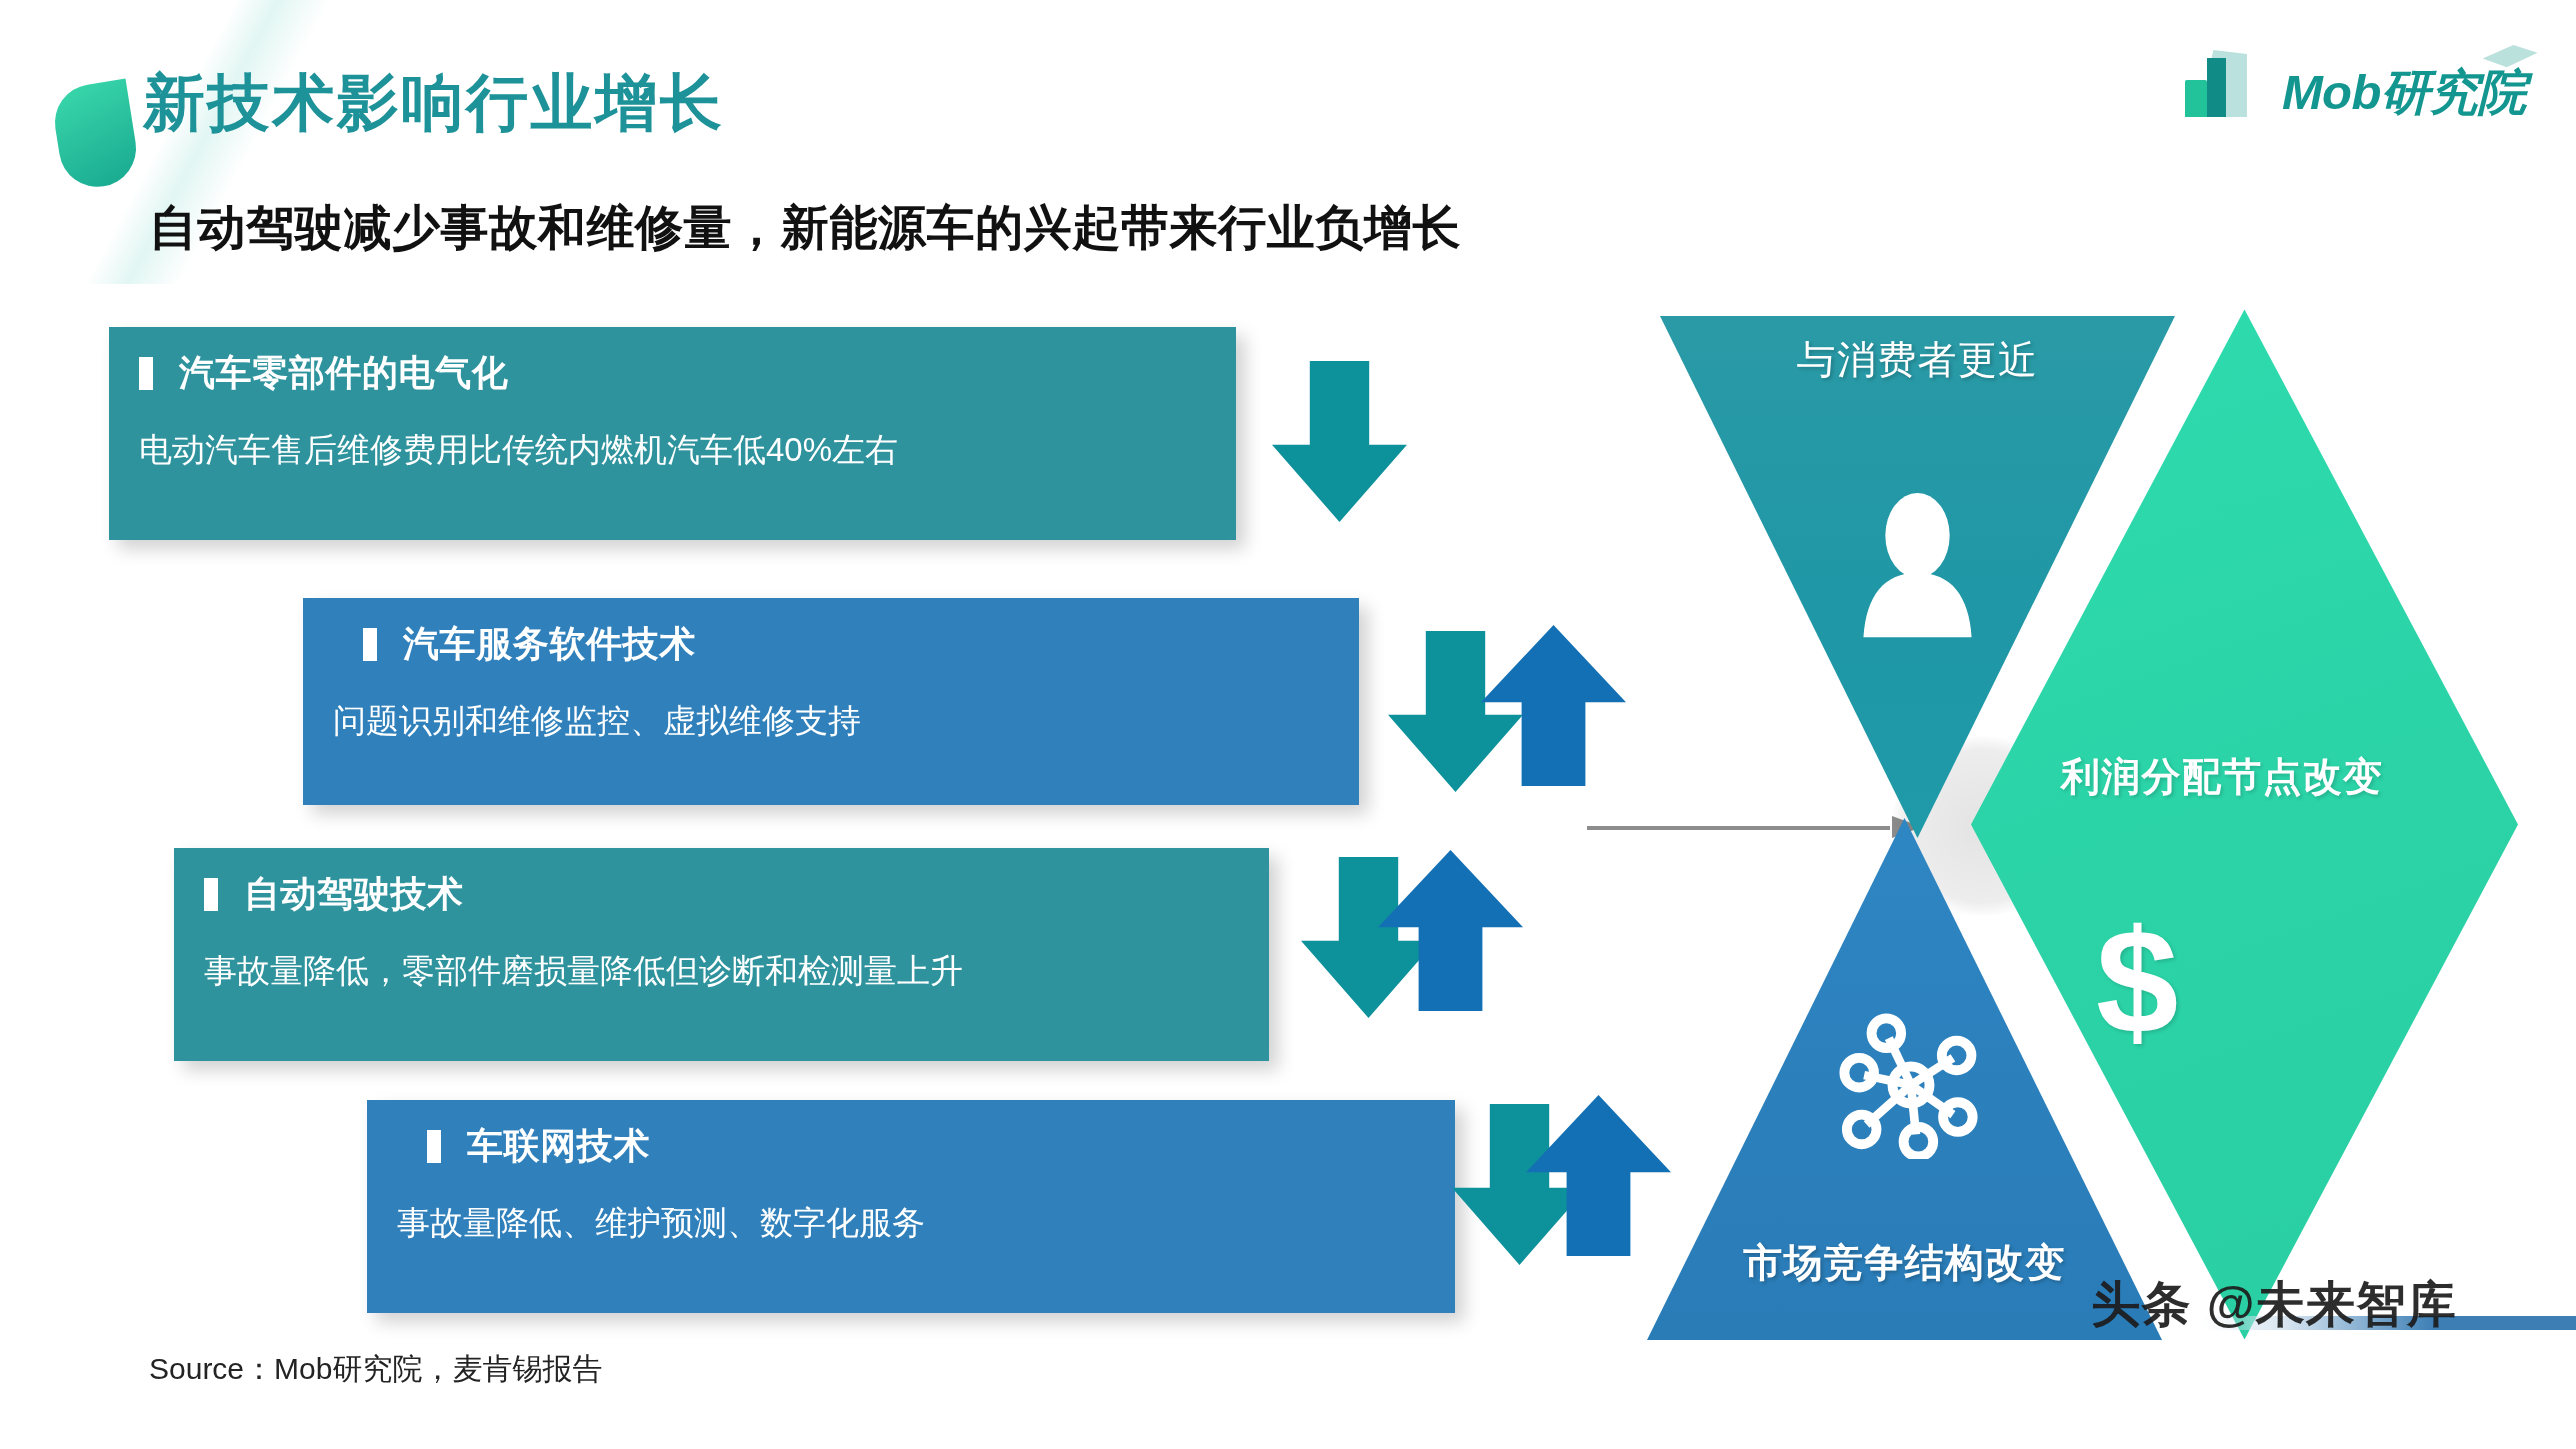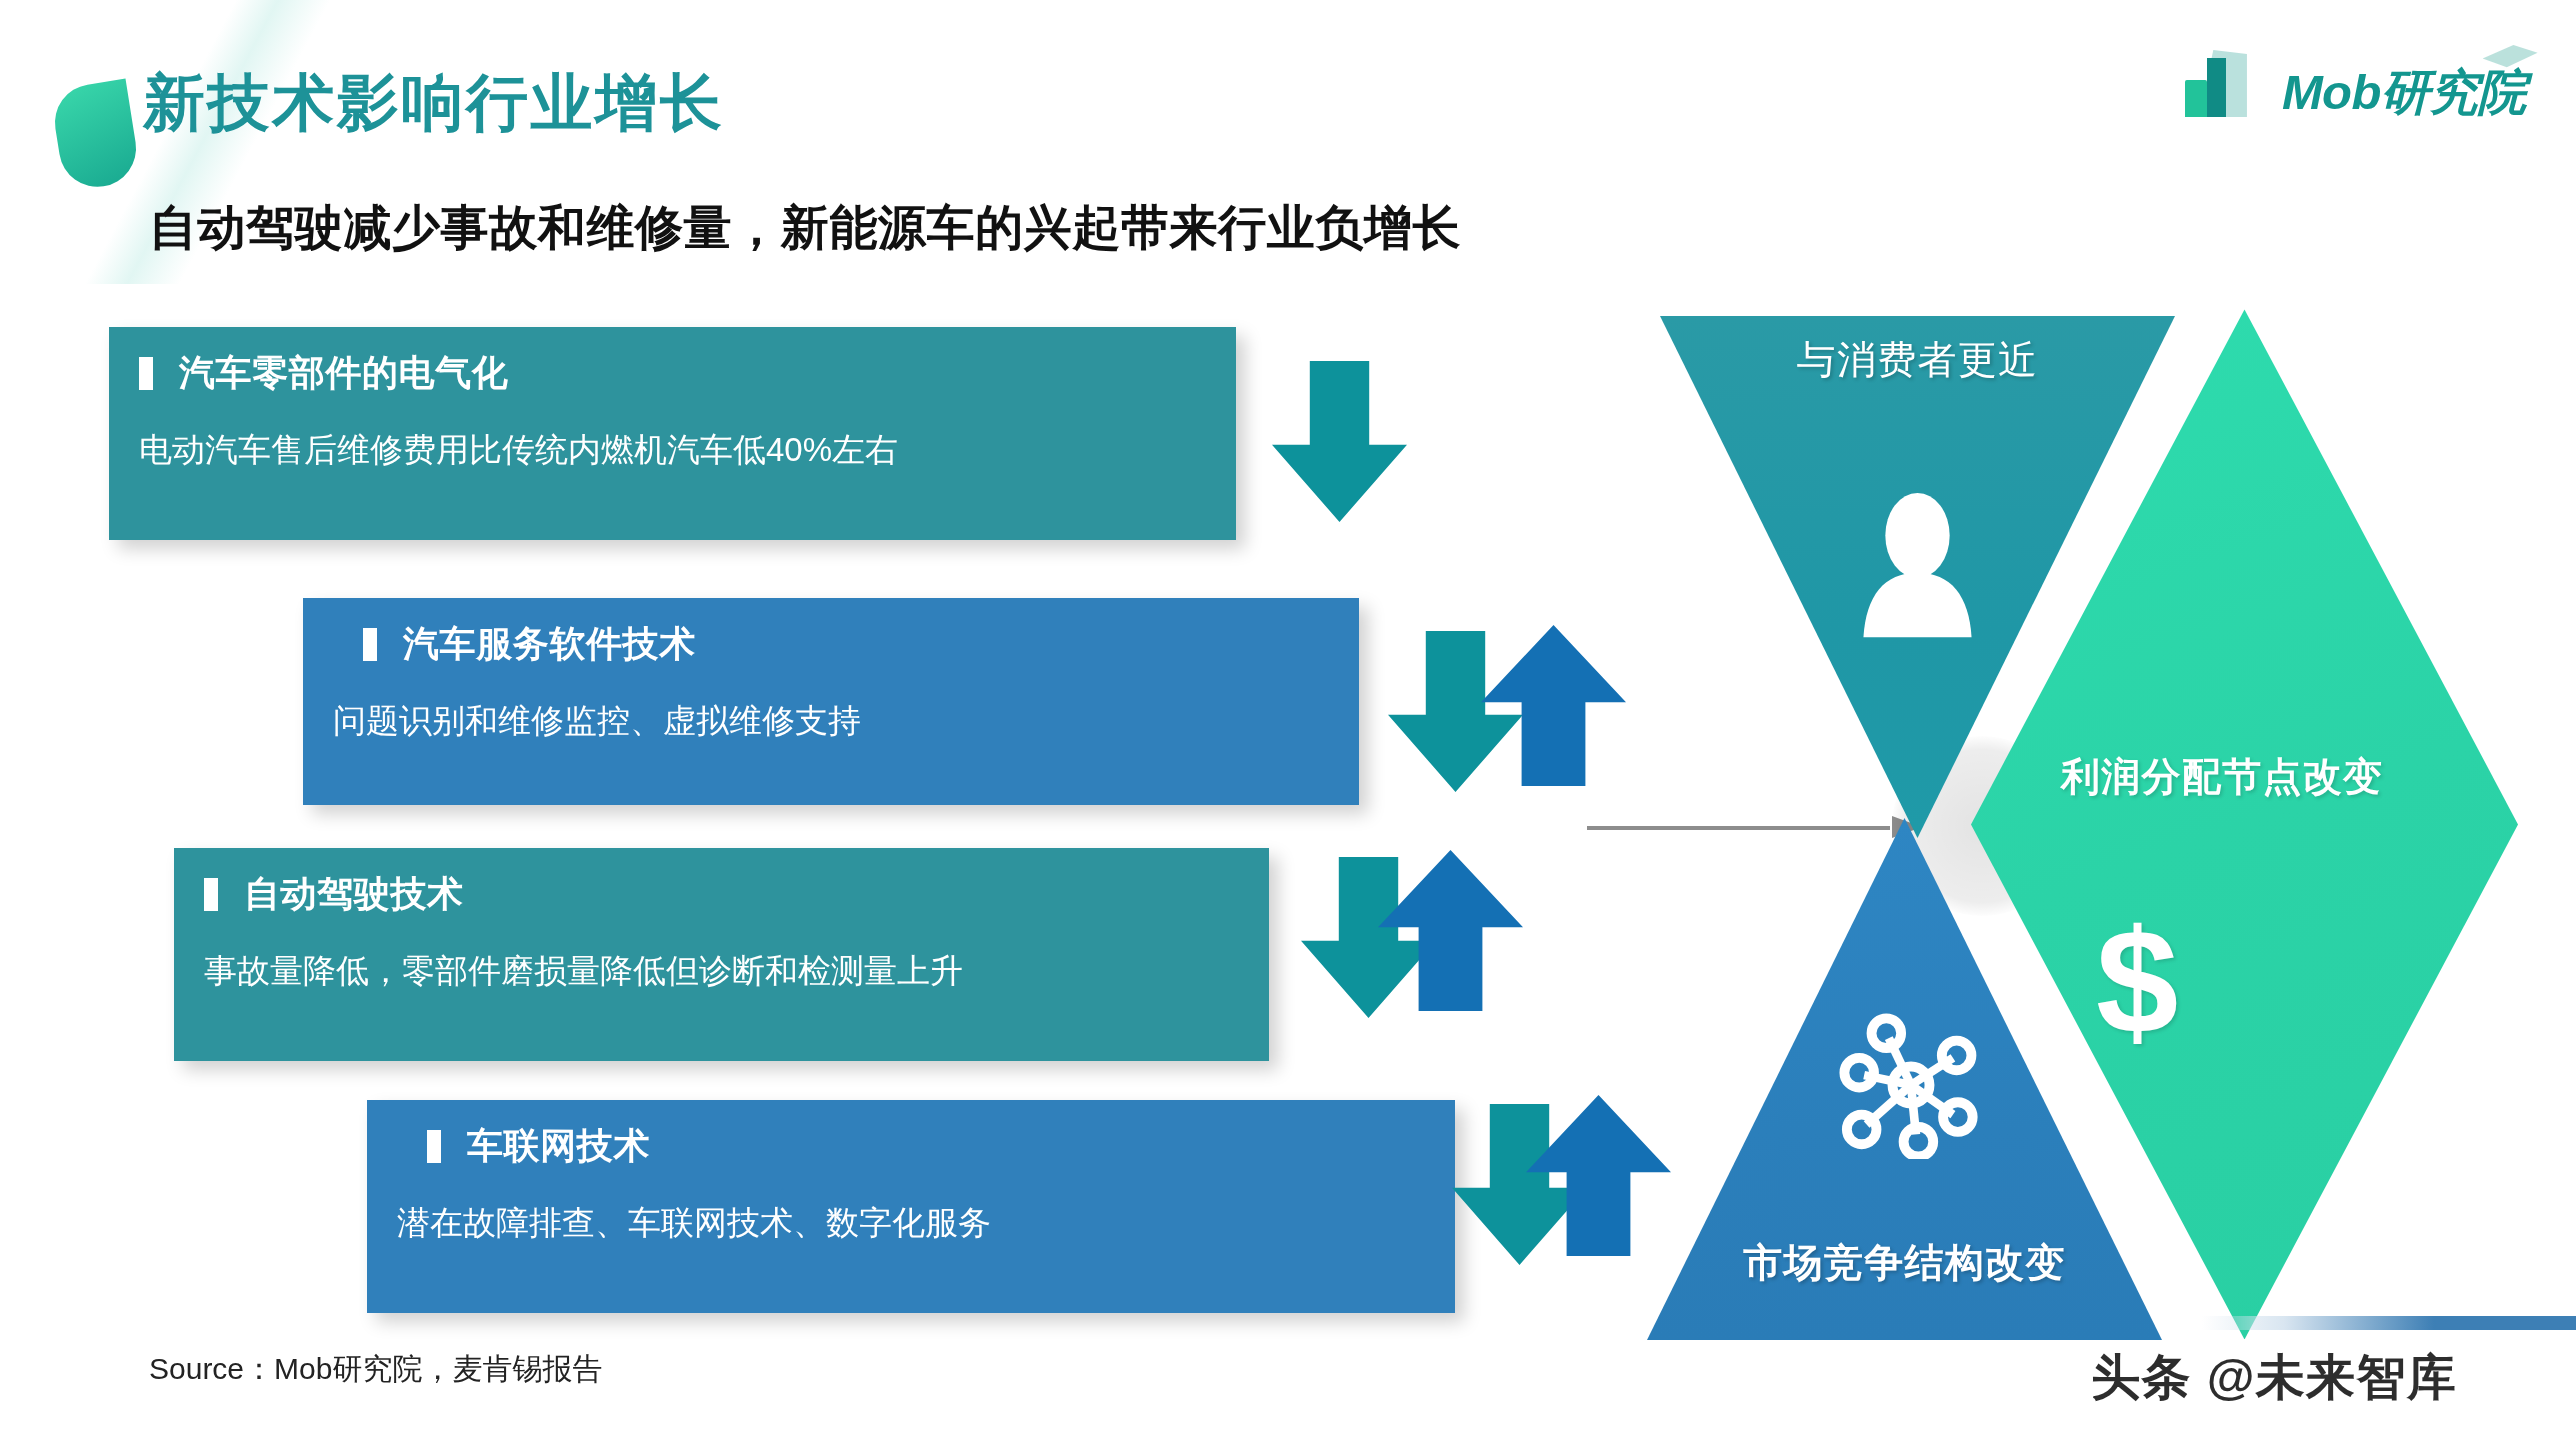--- a/index.html
+++ b/index.html
@@ -184,21 +184,21 @@
     font-size: 148px; font-weight: 700; color: #ffffff; line-height: 1;
     text-shadow: 1.9px 1.9px 3.9px rgba(0,0,0,0.14);
   }
 
   
   .source {
     position: absolute; left: 149px; top: 1349px;
     font-size: 30px; color: #232323; white-space: nowrap;
   }
   .watermark {
-    position: absolute; right: 119px; top: 1345px;
+    position: absolute; right: 119px; top: 1272px;
     font-size: 49px; font-weight: 700; color: #1c1c1c;
     letter-spacing: 1.3px; opacity: 0.92; white-space: nowrap;
   }
   .page-num {
     position: absolute; right: 57px; top: 1470px;
     font-size: 33px; color: #1d9298; font-weight: 400;
   }
   .top-strip {
     position: absolute; right: 0; top: 1316px; width: 374px; height: 14px;
     background: linear-gradient(90deg, rgba(255,255,255,0) 0%, rgba(210,225,238,0.85) 22%, #3d7fb5 62%, #3d7fb5 100%);
@@ -246,21 +246,21 @@
       <span>自动驾驶技术</span>
     </div>
     <div class="box-desc">事故量降低，零部件磨损量降低但诊断和检测量上升</div>
   </div>
 
   <div class="box box-4">
     <div class="box-title">
       <span class="bullet"></span>
       <span>车联网技术</span>
     </div>
-    <div class="box-desc">潜在故障排查、车联网技术、数字化服务</div>
+    <div class="box-desc">事故量降低、维护预测、数字化服务</div>
   </div>
 
   <div class="arrow arrow-down a1"></div>
   <div class="arrow arrow-down a2"></div>
   <div class="arrow arrow-up a3"></div>
   <div class="arrow arrow-down a4"></div>
   <div class="arrow arrow-up a5"></div>
   <div class="arrow arrow-down a6"></div>
   <div class="arrow arrow-up a7"></div>
 

